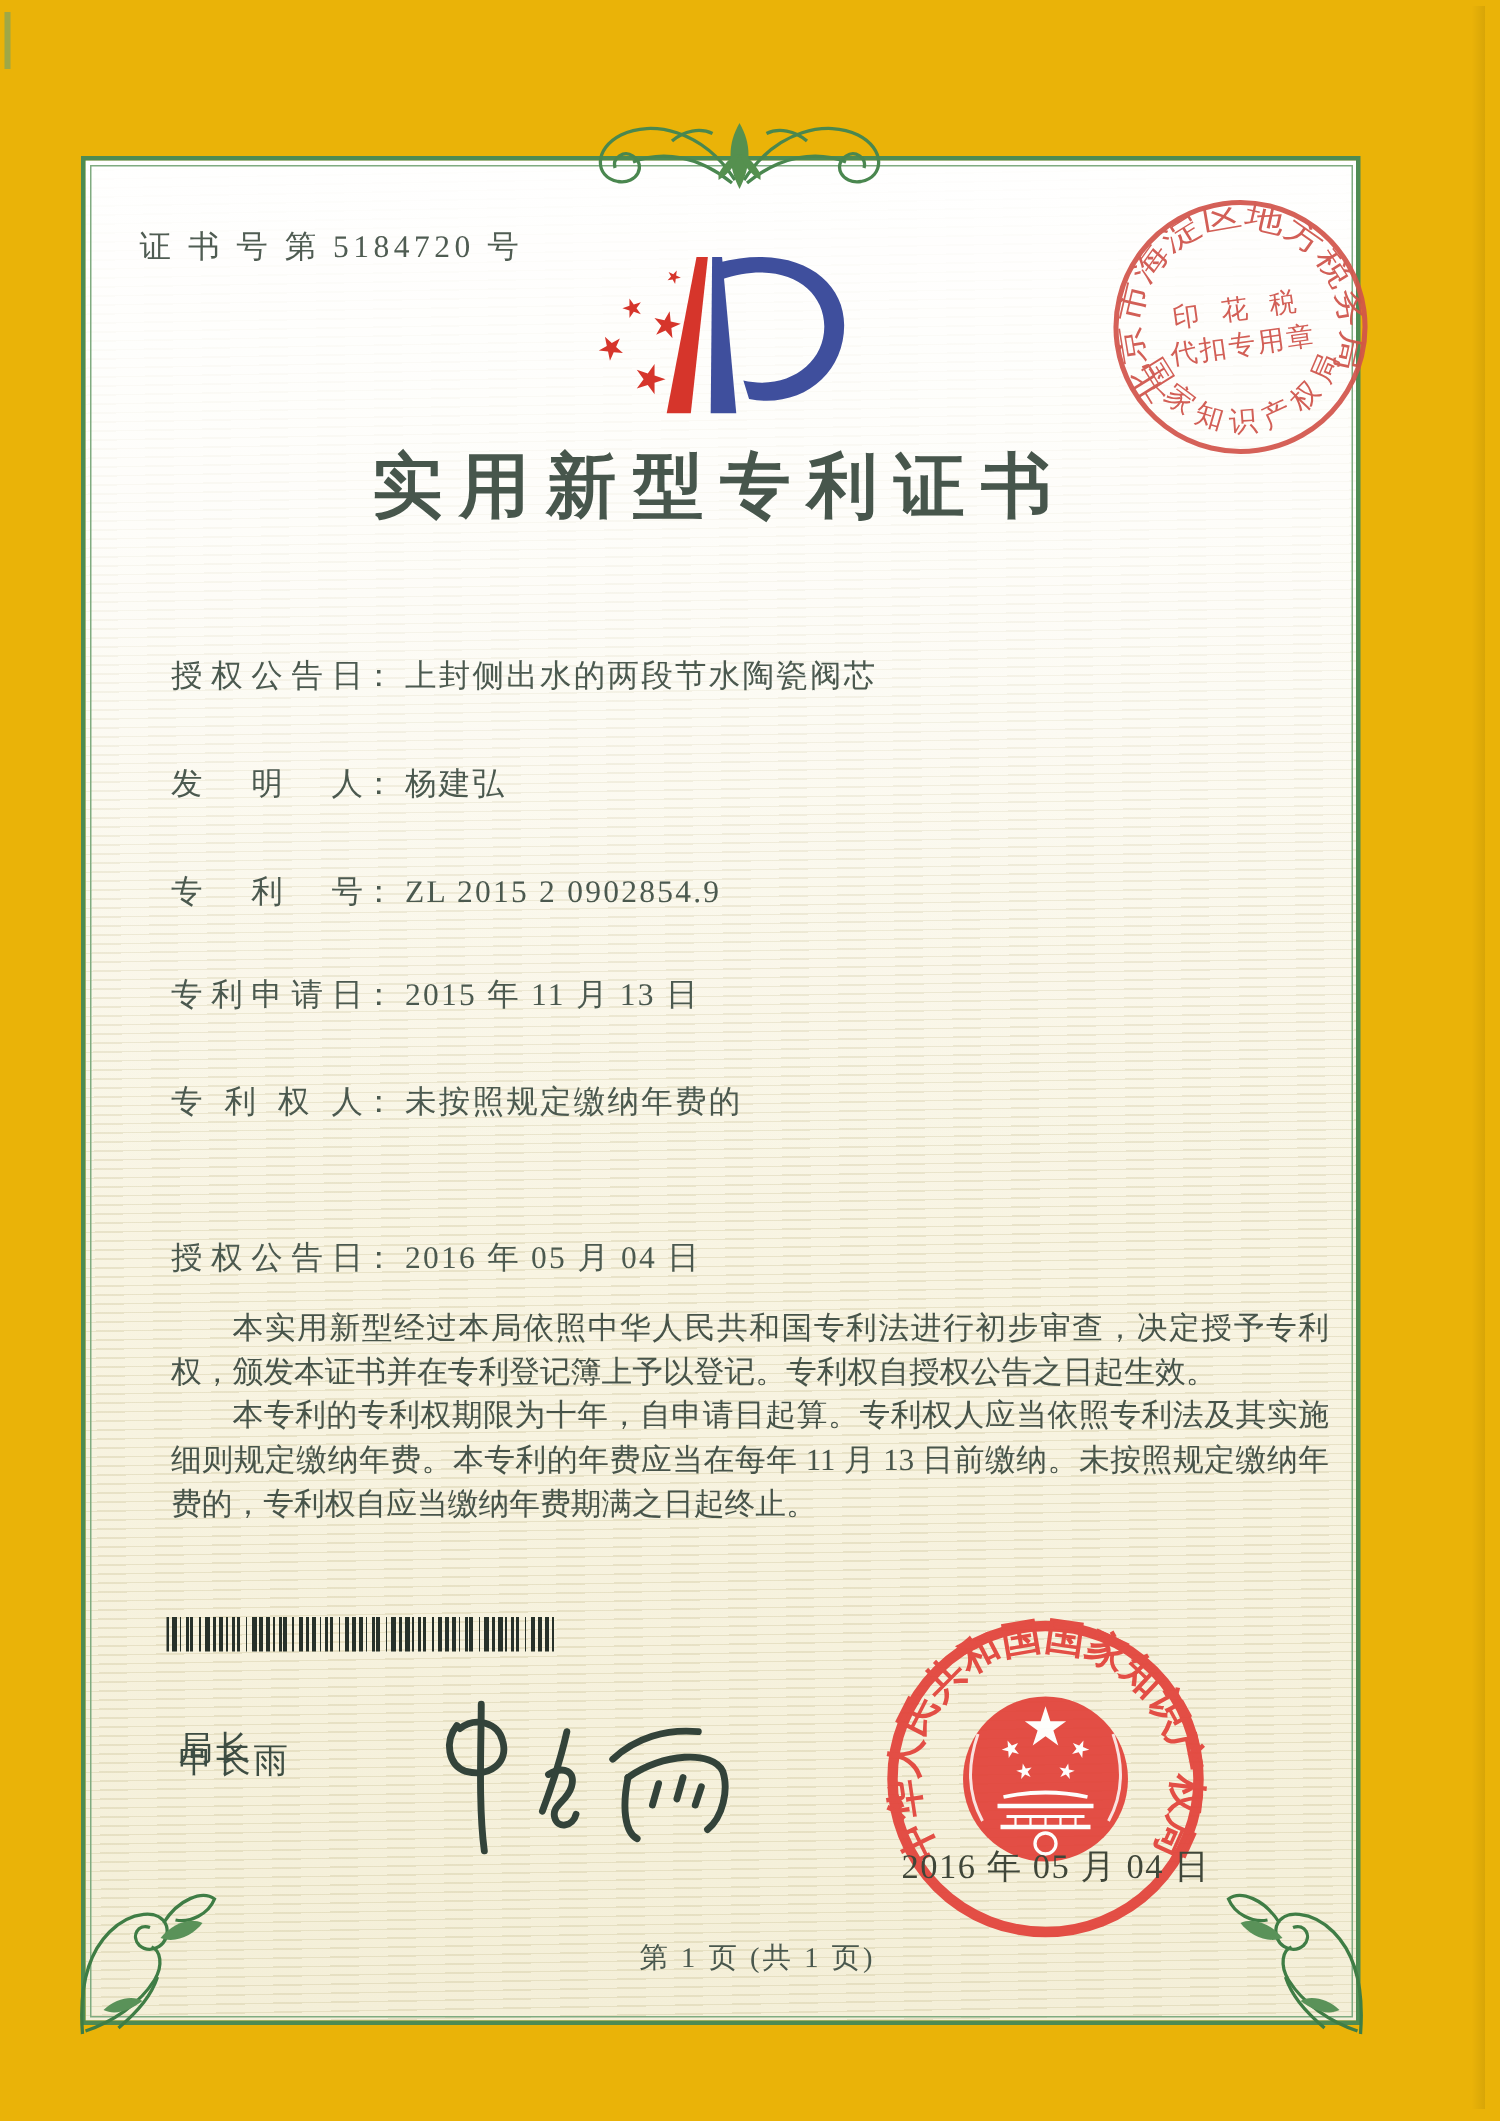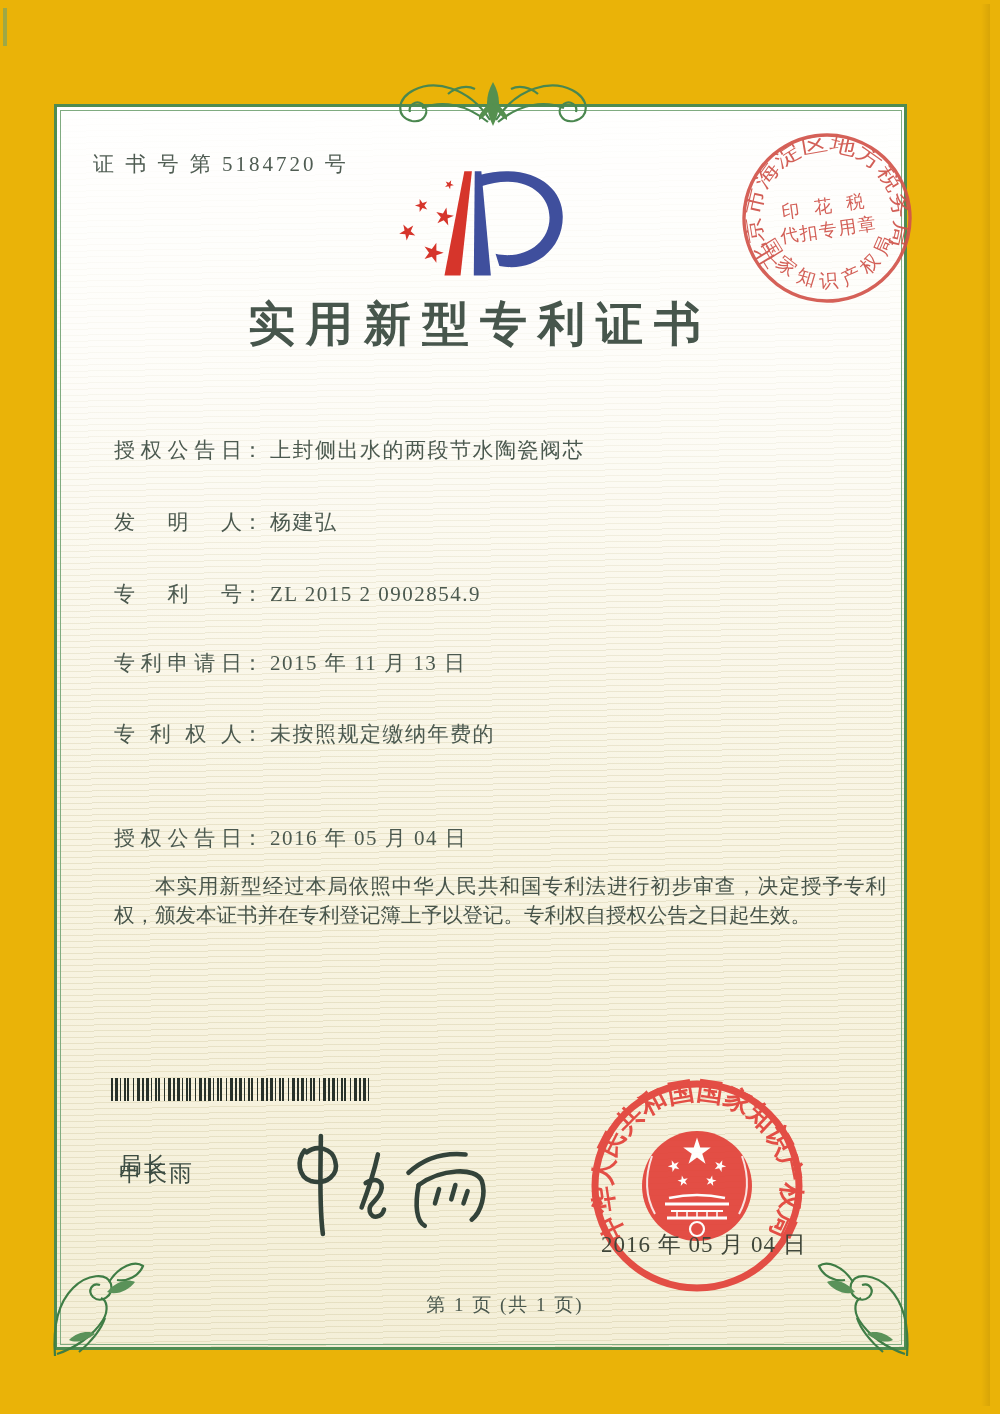--- a/index.html
+++ b/index.html
@@ -168,20 +168,21 @@
   </div>
   <div class="field" id="f4">
     <span class="flabel">专利权人</span><span class="fsep">：</span><span class="fvalue">未按照规定缴纳年费的</span>
   </div>
   <div class="field" id="f5">
     <span class="flabel">授权公告日</span><span class="fsep">：</span><span class="fvalue">2016 年 05 月 04 日</span>
   </div>
 
   <div class="body-text">
     <p>本实用新型经过本局依照中华人民共和国专利法进行初步审查，决定授予专利权，颁发本证书并在专利登记簿上予以登记。专利权自授权公告之日起生效。</p>
+    <p>本专利的专利权期限为十年，自申请日起算。专利权人应当依照专利法及其实施细则规定缴纳年费。本专利的年费应当在每年 11 月 13 日前缴纳。未按照规定缴纳年费的，专利权自应当缴纳年费期满之日起终止。</p>
   </div>
 
   <div class="barcode"></div>
 
   <div class="signer-title">局长</div>
   <div class="signer-name">申长雨</div>
 
   <svg class="signature" viewBox="0 0 210 102">
     <g stroke="#33433a" stroke-width="4.5" fill="none" stroke-linecap="round" stroke-linejoin="round">
       <path d="M28,18 C20,28 22,44 34,48 C50,52 62,42 58,28 C55,16 40,12 30,20"></path>

